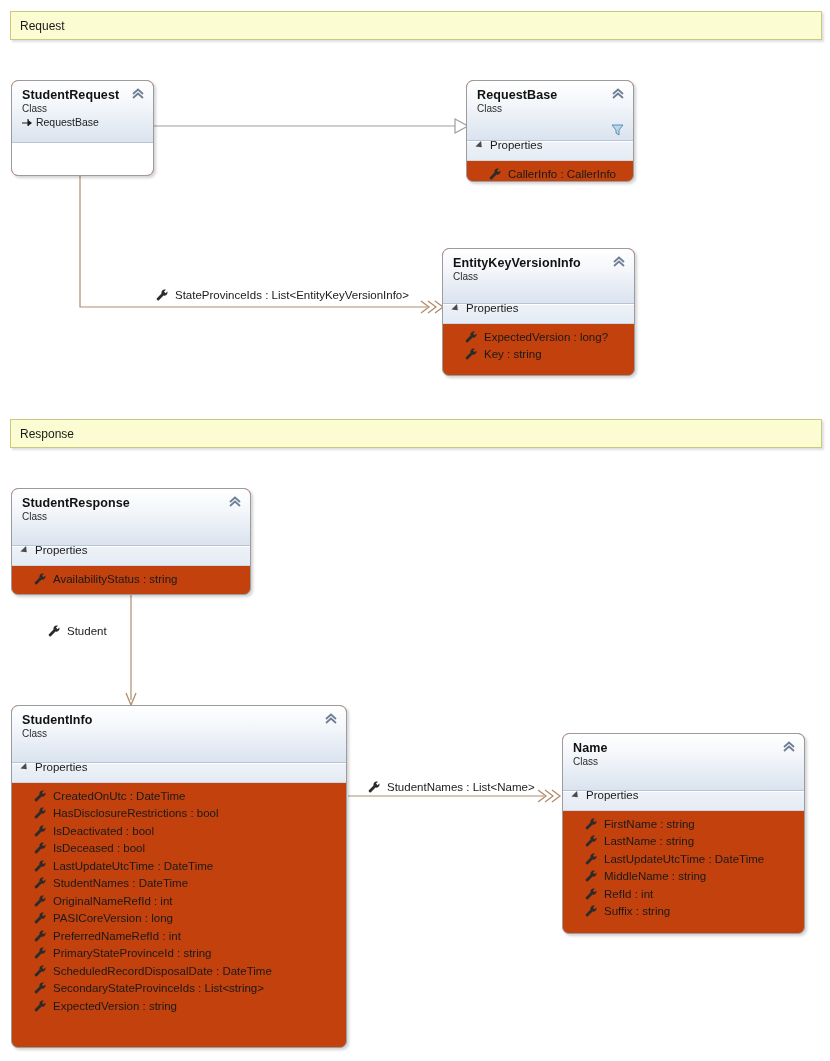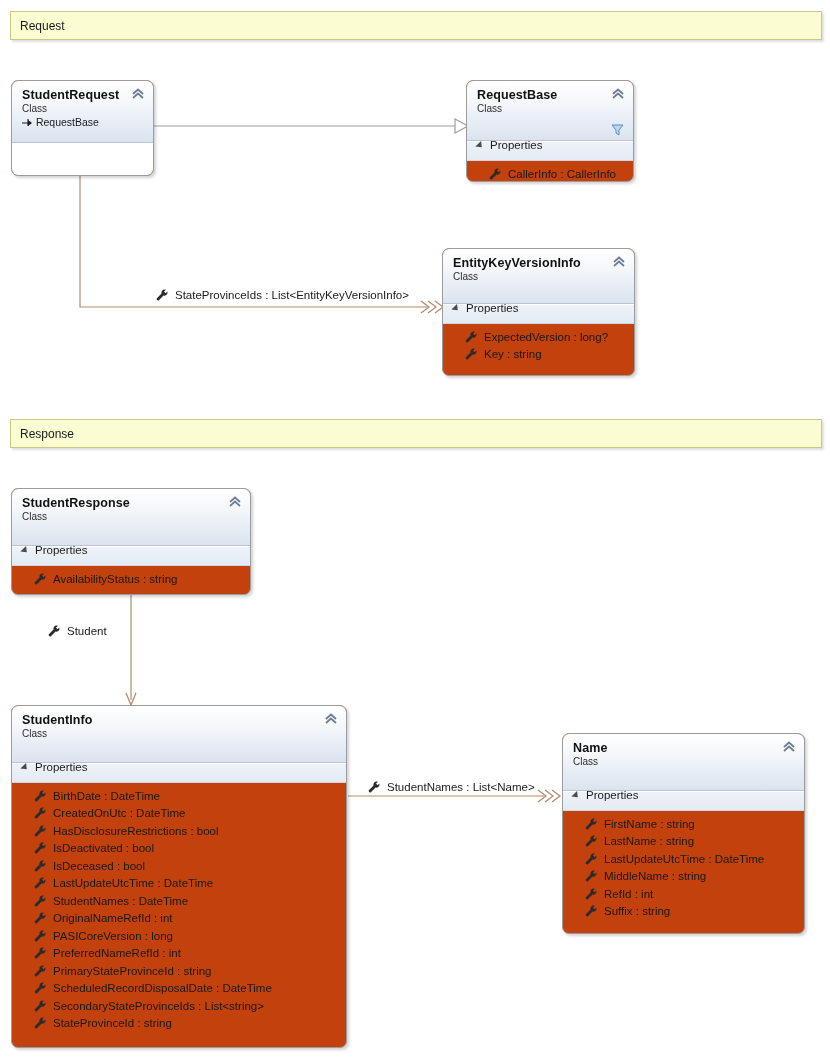--- a/index.html
+++ b/index.html
@@ -301,26 +301,20 @@
   </div>
   <div class="cls-compartment-title">
     <span class="tri-down"></span>
     <span>Properties</span>
   </div>
   <div class="member-list" id="student-info-members">
       <div class="member">
         <svg class="wrench" viewBox="0 0 12 12">
           <path d="M8.6 0.6a3.2 3.2 0 0 0-3.1 4.0L0.9 9.2a1.0 1.0 0 0 0 0 1.4l0.6 0.6a1.0 1.0 0 0 0 1.4 0l4.6-4.6a3.2 3.2 0 0 0 4.0-3.1 3.2 3.2 0 0 0-0.2-1.0L9.6 4.2 8.0 2.6 10.0 0.8a3.2 3.2 0 0 0-1.4-0.2z" fill="#2b2b2b"></path>
         </svg>
-        <span>BirthDate : DateTime</span>
-      </div>
-      <div class="member">
-        <svg class="wrench" viewBox="0 0 12 12">
-          <path d="M8.6 0.6a3.2 3.2 0 0 0-3.1 4.0L0.9 9.2a1.0 1.0 0 0 0 0 1.4l0.6 0.6a1.0 1.0 0 0 0 1.4 0l4.6-4.6a3.2 3.2 0 0 0 4.0-3.1 3.2 3.2 0 0 0-0.2-1.0L9.6 4.2 8.0 2.6 10.0 0.8a3.2 3.2 0 0 0-1.4-0.2z" fill="#2b2b2b"></path>
-        </svg>
         <span>CreatedOnUtc : DateTime</span>
       </div>
       <div class="member">
         <svg class="wrench" viewBox="0 0 12 12">
           <path d="M8.6 0.6a3.2 3.2 0 0 0-3.1 4.0L0.9 9.2a1.0 1.0 0 0 0 0 1.4l0.6 0.6a1.0 1.0 0 0 0 1.4 0l4.6-4.6a3.2 3.2 0 0 0 4.0-3.1 3.2 3.2 0 0 0-0.2-1.0L9.6 4.2 8.0 2.6 10.0 0.8a3.2 3.2 0 0 0-1.4-0.2z" fill="#2b2b2b"></path>
         </svg>
         <span>HasDisclosureRestrictions : bool</span>
       </div>
       <div class="member">
         <svg class="wrench" viewBox="0 0 12 12">
@@ -379,21 +373,21 @@
       <div class="member">
         <svg class="wrench" viewBox="0 0 12 12">
           <path d="M8.6 0.6a3.2 3.2 0 0 0-3.1 4.0L0.9 9.2a1.0 1.0 0 0 0 0 1.4l0.6 0.6a1.0 1.0 0 0 0 1.4 0l4.6-4.6a3.2 3.2 0 0 0 4.0-3.1 3.2 3.2 0 0 0-0.2-1.0L9.6 4.2 8.0 2.6 10.0 0.8a3.2 3.2 0 0 0-1.4-0.2z" fill="#2b2b2b"></path>
         </svg>
         <span>SecondaryStateProvinceIds : List&lt;string&gt;</span>
       </div>
       <div class="member">
         <svg class="wrench" viewBox="0 0 12 12">
           <path d="M8.6 0.6a3.2 3.2 0 0 0-3.1 4.0L0.9 9.2a1.0 1.0 0 0 0 0 1.4l0.6 0.6a1.0 1.0 0 0 0 1.4 0l4.6-4.6a3.2 3.2 0 0 0 4.0-3.1 3.2 3.2 0 0 0-0.2-1.0L9.6 4.2 8.0 2.6 10.0 0.8a3.2 3.2 0 0 0-1.4-0.2z" fill="#2b2b2b"></path>
         </svg>
-        <span>StateProvinceId : string</span>
+        <span>ExpectedVersion : string</span>
       </div>
     </div>
 </div>
 
 <div class="clsbox" style="left:562px; top:705px; width:243px; height:201px;margin-top:28px;">
   <div class="cls-header" style="height:57px;">
     <div class="cls-name">Name</div>
     <div class="cls-kind">Class</div>
     <svg class="chevron-up" viewBox="0 0 14 12">
       <polyline points="2,6 7,1.5 12,6" fill="none" stroke="#6f7f93" stroke-width="1.8"></polyline>

